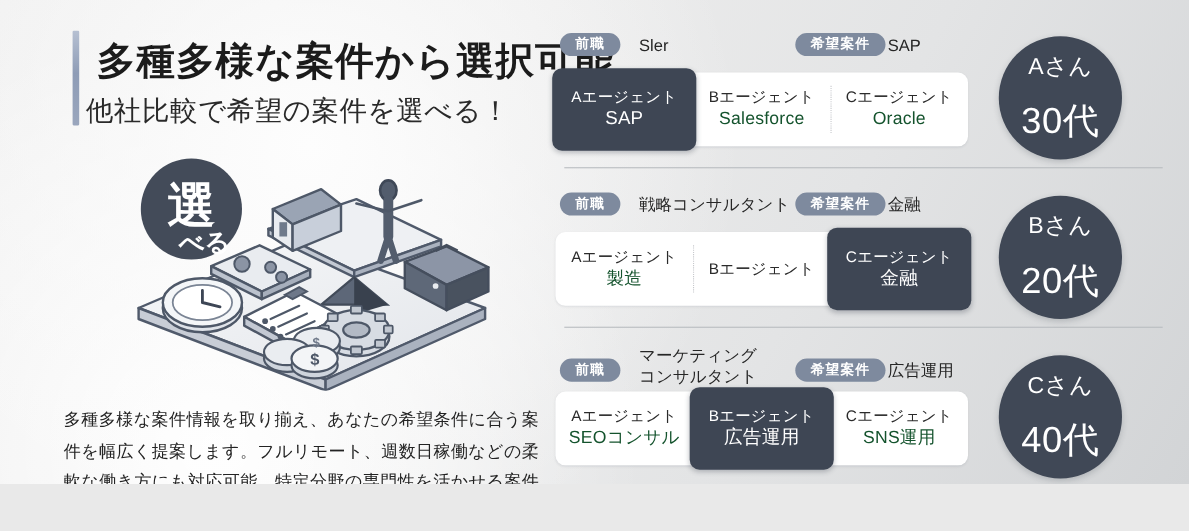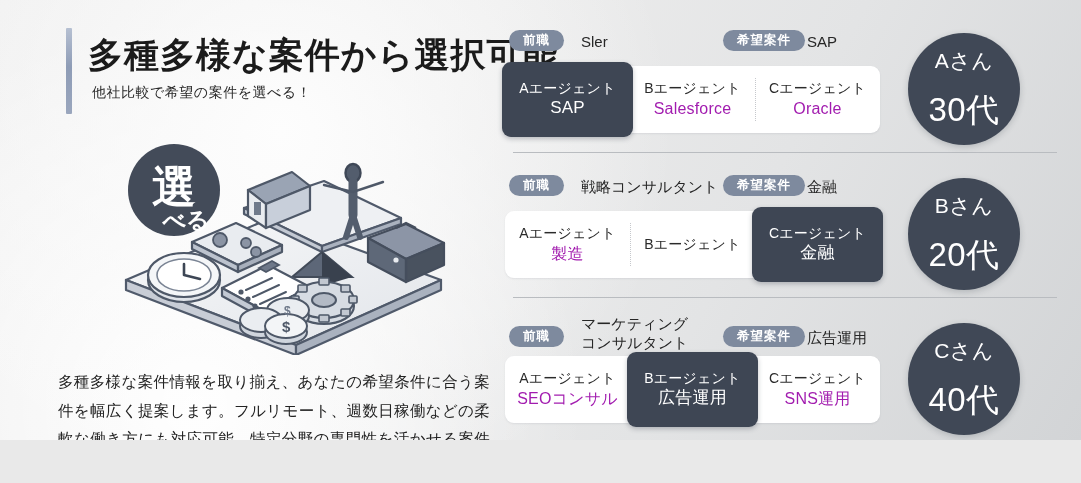--- a/index.html
+++ b/index.html
@@ -23,22 +23,22 @@
     position:absolute;left:66px;top:28px;width:6px;height:86px;
     background:linear-gradient(180deg,#b6c0d2 0%,#8e9cb6 45%,#9aa6bd 100%);
     border-radius:1px;
   }
   .h-title{
     position:absolute;left:88px;top:32px;
     font-size:35px;font-weight:bold;color:#1b1b1b;
     letter-spacing:1px;white-space:nowrap;
   }
   .h-sub{
-    position:absolute;left:92px;top:84px;
-    font-size:14px;color:#2a2a2a;letter-spacing:0.5px;white-space:nowrap;
+    position:absolute;left:78px;top:84px;
+    font-size:25px;color:#2a2a2a;letter-spacing:0.5px;white-space:nowrap;
   }
 
   
   .illus{position:absolute;left:96px;top:140px;width:370px;height:215px;}
   .illus svg{display:block;}
   .badge-txt-1{font-size:44px;font-weight:bold;fill:#ffffff;font-family:"Liberation Sans","DejaVu Sans",sans-serif;}
   .badge-txt-2{font-size:23px;font-weight:bold;fill:#ffffff;font-family:"Liberation Sans","DejaVu Sans",sans-serif;}
 
   
   .lead{
@@ -87,21 +87,21 @@
     position:absolute;left:0;top:44px;width:375px;height:67px;
     background:#ffffff;border-radius:9px;
     box-shadow:0 1px 2px rgba(70,80,95,0.10);
   }
   .cell{
     position:absolute;top:0;height:67px;width:125px;
     display:flex;flex-direction:column;align-items:center;justify-content:center;
     box-sizing:border-box;
   }
   .cell .ag{font-size:14px;color:#2b2b2b;line-height:1.35;letter-spacing:0.2px;}
-  .cell .job{font-size:16px;color:#a21caf;line-height:1.35;letter-spacing:0.2px;}
+  .cell .job{font-size:16px;color:#14532d;line-height:1.35;letter-spacing:0.2px;}
   .c0{left:0;}
   .c1{left:125px;}
   .c2{left:250px;}
   .divider{
     position:absolute;top:12px;width:0;height:43px;
     border-left:1px dotted #c6c8cc;
   }
   .d1{left:125px;}
   .d2{left:250px;}
 

